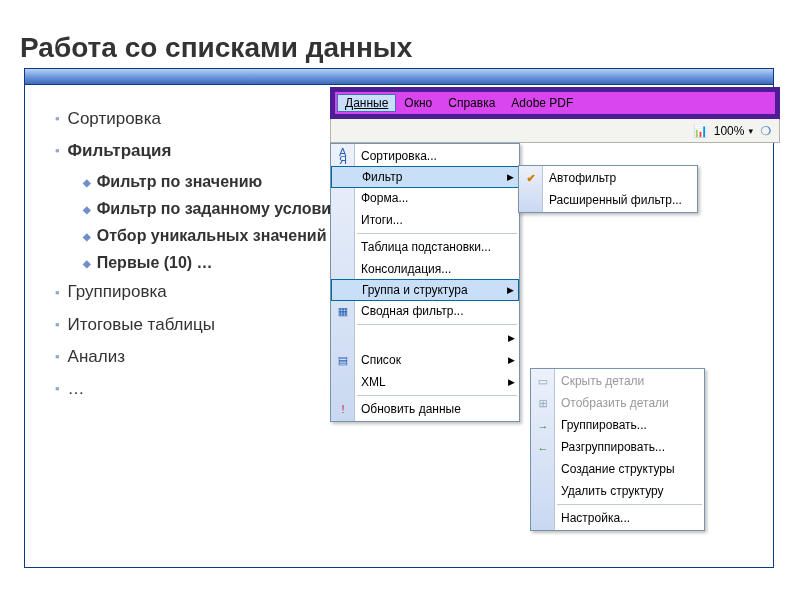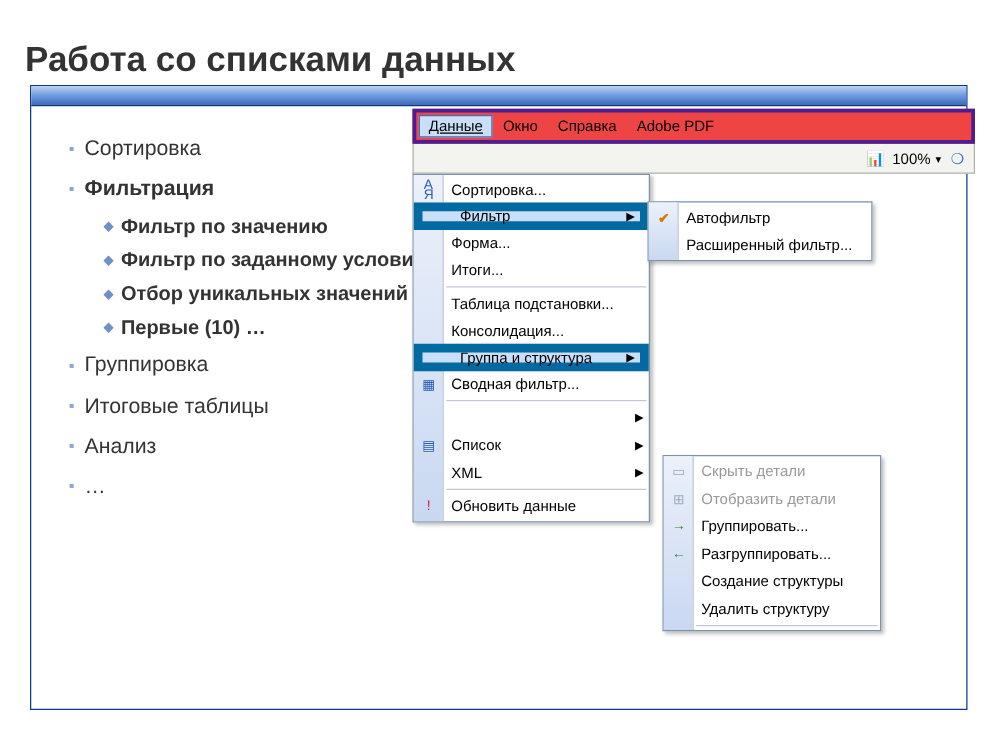--- a/index.html
+++ b/index.html
@@ -7,32 +7,32 @@
   .title { font-size: 28px; font-weight: bold; color: #333; padding: 32px 20px 8px; }
   .frame { position: absolute; left: 24px; top: 68px; width: 750px; height: 500px; border: 1px solid #0d3a86; }
   .frame-top { height: 16px; background: linear-gradient(#bcd2f0,#6d9ae0,#416bb5); border-bottom: 1px solid #0d3a86; }
   .content { position: relative; padding: 18px 0 0 30px; }
   .outline { list-style: none; font-size: 17px; line-height: 1.9; color: #333; }
   .outline > li::before { content: "▪"; color: #90a8d0; font-size: 13px; margin-right: 8px; vertical-align: middle; }
   .outline .bold { font-weight: bold; }
   .sublist { list-style: none; margin-left: 28px; font-size: 16px; line-height: 1.7; }
   .sublist > li::before { content: "◆"; color: #6f8fc8; font-size: 10px; margin-right: 6px; vertical-align: middle; }
   .screenshot { position: absolute; left: 305px; top: 2px; width: 450px; }
-  .menubar { background: #ef4444; border: 3px solid #4c1d95; font-size: 12px; font-family: Tahoma, sans-serif; padding: 2px 2px; display: flex; gap: 0; position: relative; }
+  .menubar { background: #d946ef; border: 5px solid #4c1d95; font-size: 12px; font-family: Tahoma, sans-serif; padding: 2px 2px; display: flex; gap: 0; position: relative; }
   .menubar span { padding: 2px 8px; }
   .menubar span.sel { background: #c9dff7; border: 1px solid #3d6fb6; padding: 1px 7px; }
   .menubar span u { text-decoration: underline; }
   .toolbar { background: #f3f4f0; border: 1px solid #b0b4aa; border-top: none; font-size: 12px; font-family: Tahoma, sans-serif; padding: 2px 4px; display: flex; justify-content: flex-end; align-items: center; gap: 4px; height: 24px; }
   .tb-icon { width: 18px; height: 18px; display: flex; align-items: center; justify-content: center; font-size: 12px; }
   .menus-wrap { position: relative; height: 360px; }
   .menu { position: absolute; background: #fff; border: 1px solid #7a92ab; font-family: Tahoma, sans-serif; font-size: 12px; box-shadow: 2px 2px 3px rgba(0,0,0,0.25); }
   .menu .iconcol { position: absolute; left: 0; top: 0; bottom: 0; width: 24px; background: linear-gradient(#ecf1fb,#c9d8f1); border-right: 1px solid #b8c4d8; }
   .menu .items { position: relative; padding: 1px 0; }
   .menu .item { position: relative; height: 22px; display: flex; align-items: center; padding-left: 30px; padding-right: 16px; white-space: nowrap; cursor: default; }
-  .menu .item.hover { background: #c9dff7; border: 7px solid #0369a1; height: 22px; margin: -1px 0; }
+  .menu .item.hover { background: #c9dff7; border: 1px solid #0369a1; height: 22px; margin: -1px 0; }
   .menu .item .arrow { position: absolute; right: 4px; font-size: 9px; }
   .menu .item .ic { position: absolute; left: 3px; width: 18px; height: 18px; display: flex; align-items: center; justify-content: center; font-size: 11px; }
   .menu .sep { height: 1px; margin: 2px 2px 2px 26px; background: #c0c8d8; }
   .check { color: #d97a00; font-weight: bold; }
   .green { color: #2a8a2a; }
   .blue { color: #2a5fb5; }
   .grayed { color: #999; }
   .main-menu { left: 0; top: 0; width: 190px; }
   .sub-filter { left: 188px; top: 22px; width: 180px; }
   .sub-group { left: 200px; top: 225px; width: 175px; }
@@ -163,18 +163,21 @@
               <span class="ic green">←</span>
               <span>Разгруппировать...</span>
             </div>
             <div class="item">
                 <span>Создание структуры</span>
               </div>
             <div class="item">
                 <span>Удалить структуру</span>
               </div>
             <div class="sep"></div>
+            <div class="item">
+                <span>Настройка...</span>
+              </div>
           </div>
         </div>
       </div>
     </div>
   </div>
 </div>
 
 </body></html>

